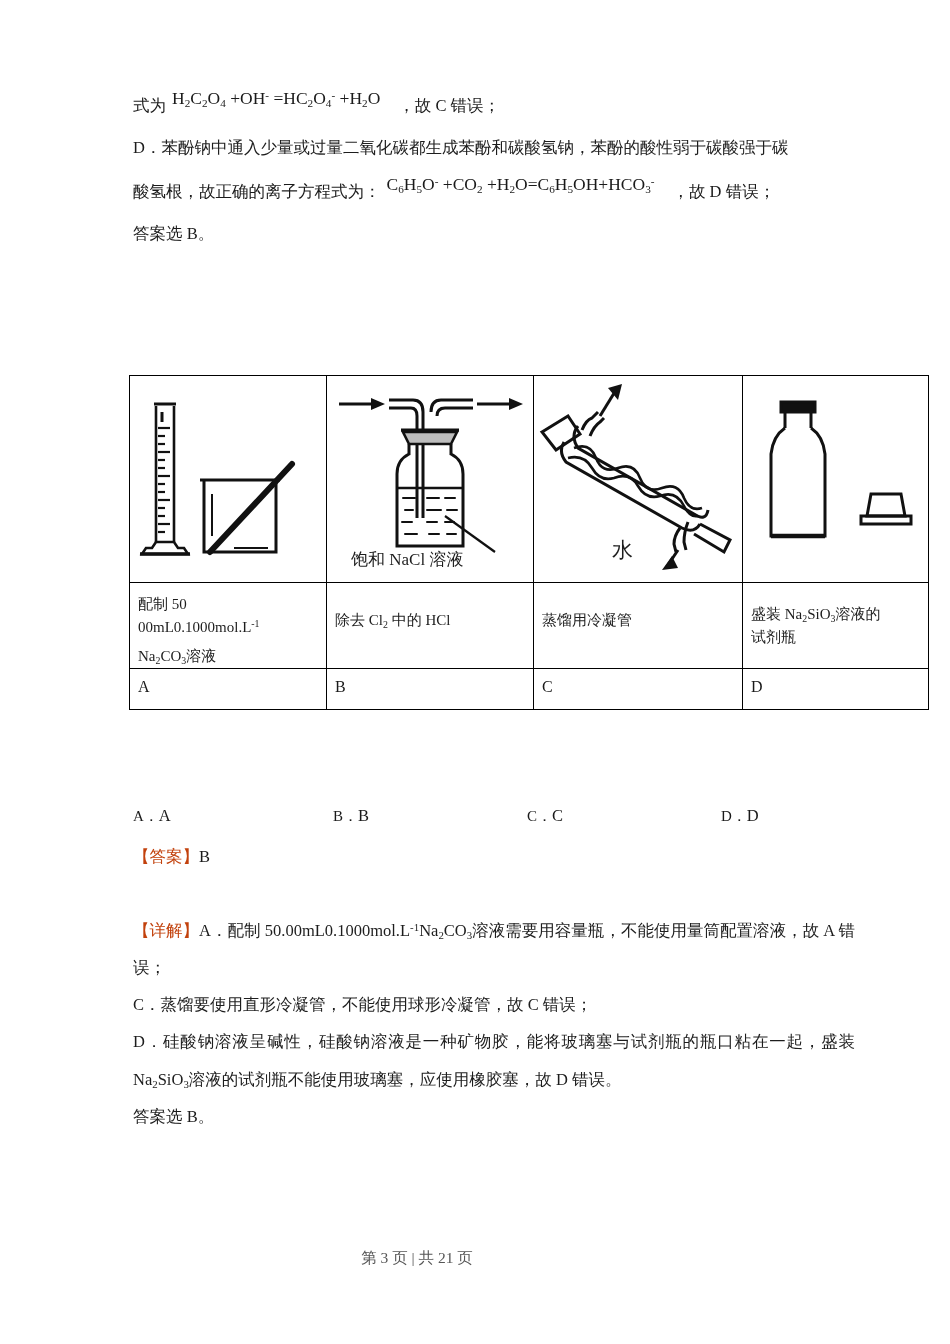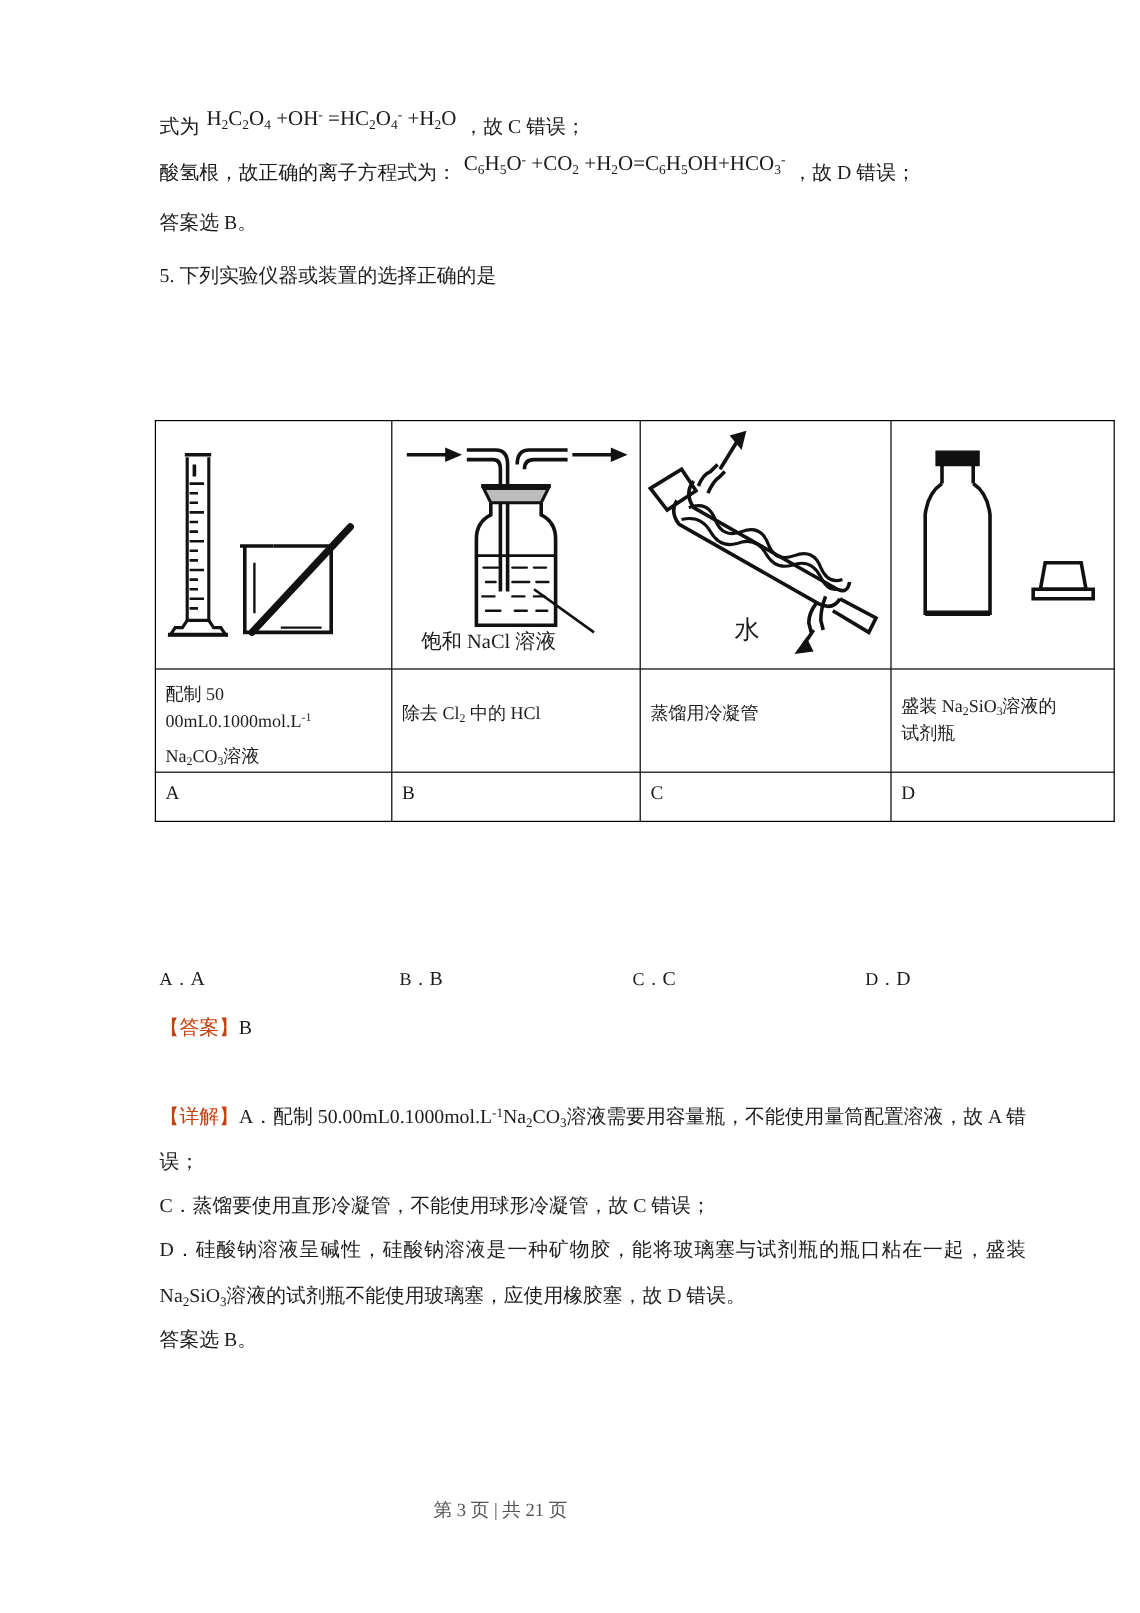--- a/index.html
+++ b/index.html
@@ -50,29 +50,29 @@
   .eq sup { vertical-align: 0.46em; font-size: 0.64em; }
 
   
   .row-inline {
     display: flex;
     align-items: baseline;
     white-space: nowrap;
   }
   .row-inline .lead { font-size: 16.5px; }
   .row-inline .eqbox { margin: 0 6px; position: relative; top: -7px; }
-  .row-inline .tail { font-size: 16.5px; }
+  .row-inline .tail { font-size: 16.5px; margin-left: 12px; }
 
   .blue { color: #c2410c; }
 
   
   .tbl {
     position: absolute;
     left: 129px;
-    top: 350px;
+    top: 375px;
     width: 795px;
     border-collapse: collapse;
     table-layout: fixed;
   }
   .tbl td {
     border: 1px solid #000000;
     vertical-align: top;
     padding: 0;
   }
   .tbl .c1 { width: 196px; }
@@ -168,32 +168,32 @@
   <div class="content">
 
     <div class="row-inline">
       <span class="lead">式为</span>
       <span class="eqbox">
         <span class="eq">H<sub>2</sub>C<sub>2</sub>O<sub>4</sub> +OH<sup>-</sup> =HC<sub>2</sub>O<sub>4</sub><sup>-</sup> +H<sub>2</sub>O</span>
       </span>
       <span class="tail">，故 C 错误；</span>
     </div>
 
+    <div class="para" style="margin-top:14px;">D．苯酚钠中通入少量或过量二氧化碳都生成苯酚和碳酸氢钠，苯酚的酸性弱于碳酸强于碳</div>
 
     <div class="row-inline" style="margin-top:16px;">
       <span class="lead">酸氢根，故正确的离子方程式为：</span>
       <span class="eqbox">
         <span class="eq">C<sub>6</sub>H<sub>5</sub>O<sup>-</sup> +CO<sub>2</sub> +H<sub>2</sub>O=C<sub>6</sub>H<sub>5</sub>OH+HCO<sub>3</sub><sup>-</sup></span>
       </span>
       <span class="tail">，故 D 错误；</span>
     </div>
 
     <div class="para" style="margin-top:14px;">答案选 B。</div>
 
-    <div class="para" style="margin-top:10px;">5. 下列实验仪器或装置的选择正确的是</div>
   </div>
 
   <table class="tbl">
     <tbody>
         <tr>
 
       <td class="c1 fig-cell">
         <div class="fig">
           <svg width="196" height="206" viewBox="0 0 196 206">
             <g stroke="#111" fill="none" stroke-width="2.6">

